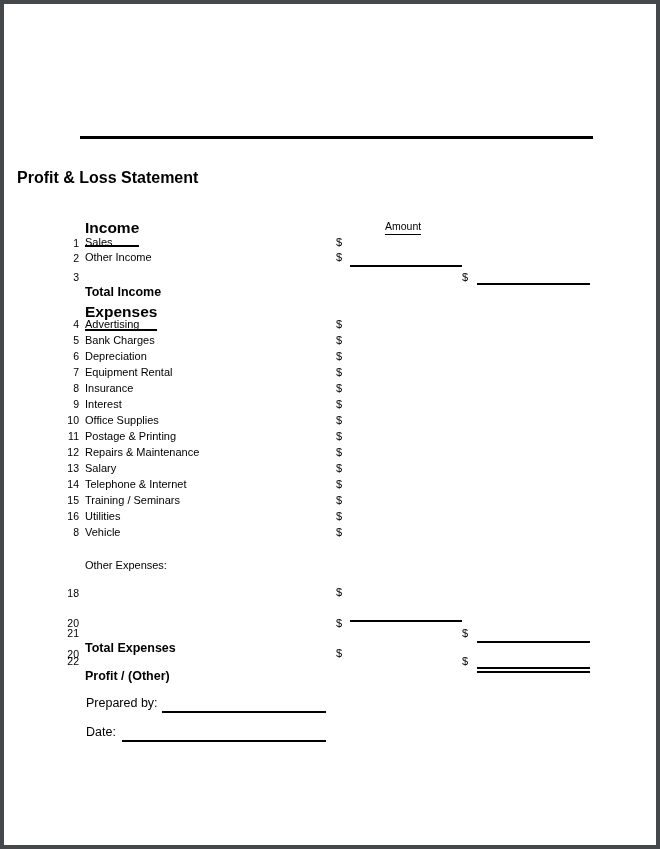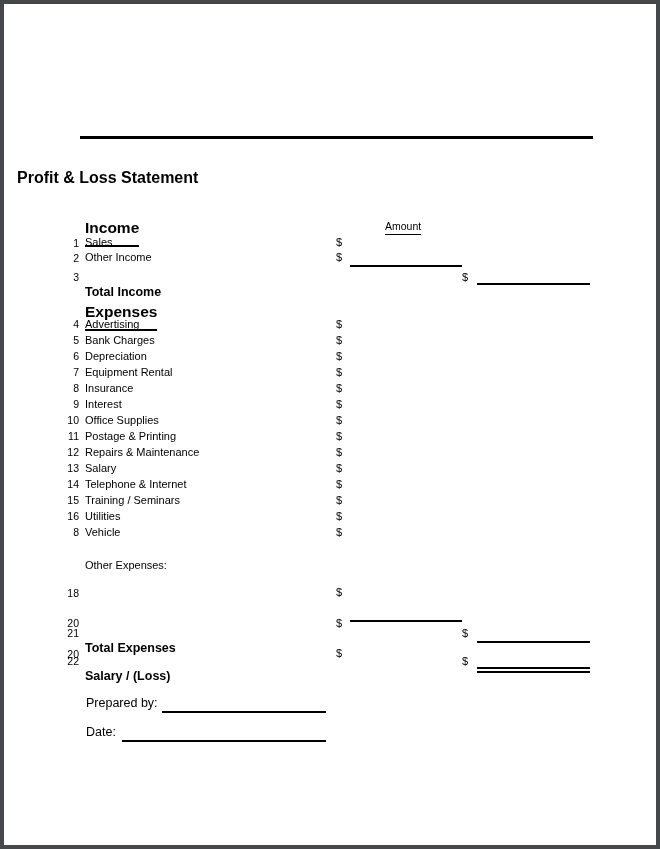--- a/index.html
+++ b/index.html
@@ -265,21 +265,21 @@
   <div class="total-row total-expenses-row row">
     <span class="num">21</span>
     <span class="label">Total Expenses</span>
     <span class="d2">$</span>
   </div>
 
   <div class="abs sumline c2 total-expenses-line"></div>
 
   <div class="total-row profit-row row">
     <span class="num">22</span>
-    <span class="label">Salary / (Loss)</span>
+    <span class="label">Profit / (Other)</span>
     <span class="d2">$</span>
   </div>
 
   <div class="abs double-line"></div>
 
   <div class="abs footer-label prepared-label">Prepared by:</div>
   <div class="abs footer-line prepared-line"></div>
 
   <div class="abs footer-label date-label">Date:</div>
   <div class="abs footer-line date-line"></div>

